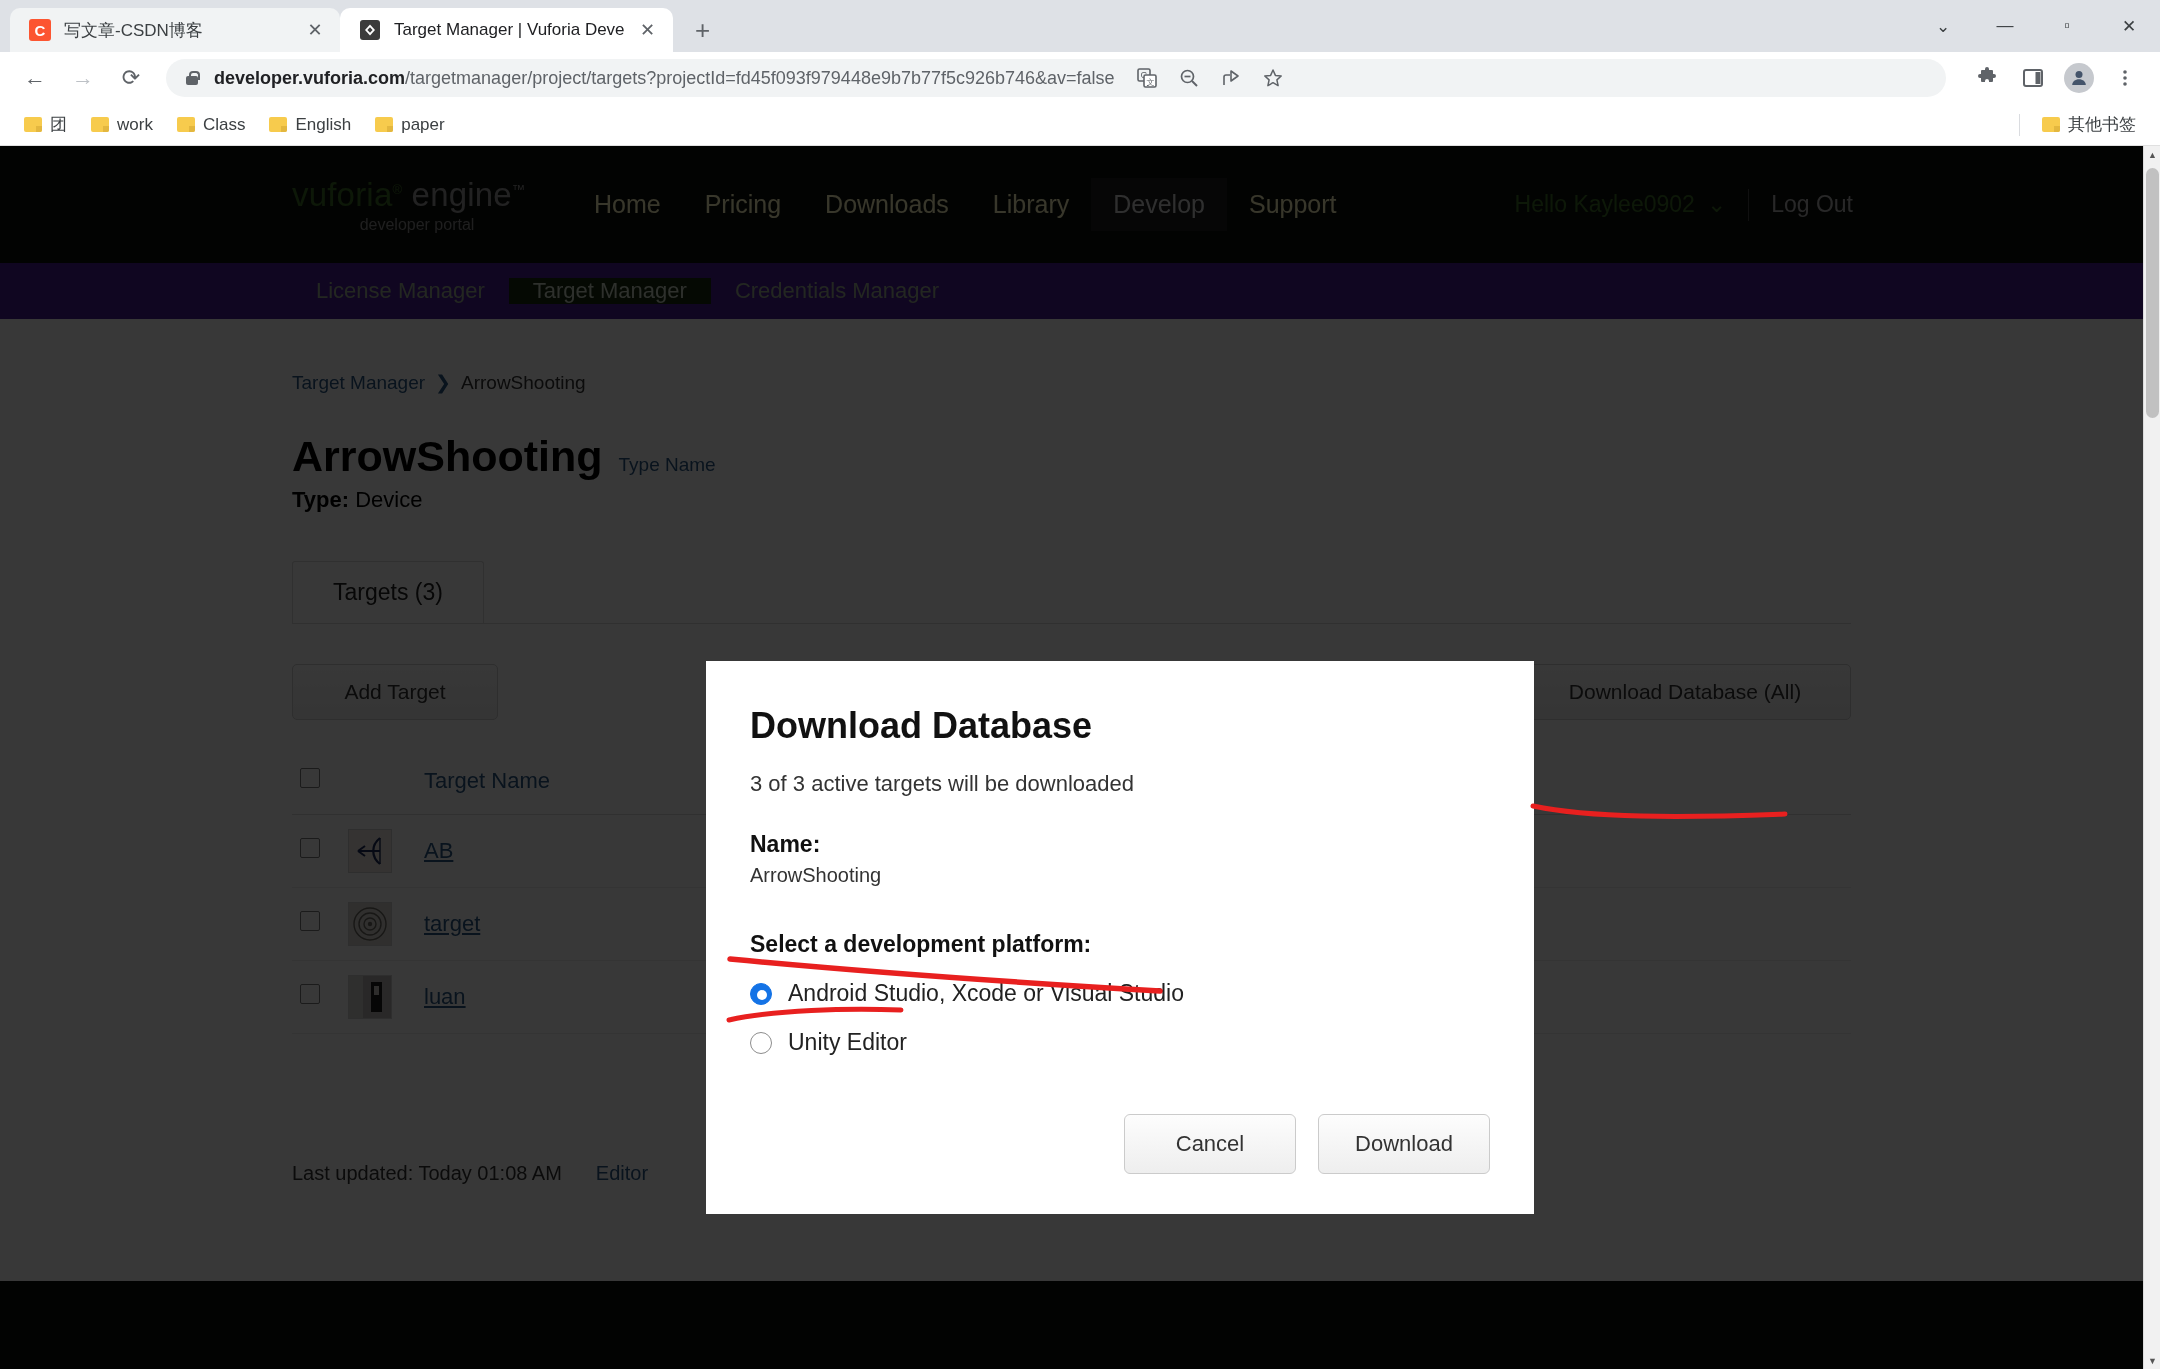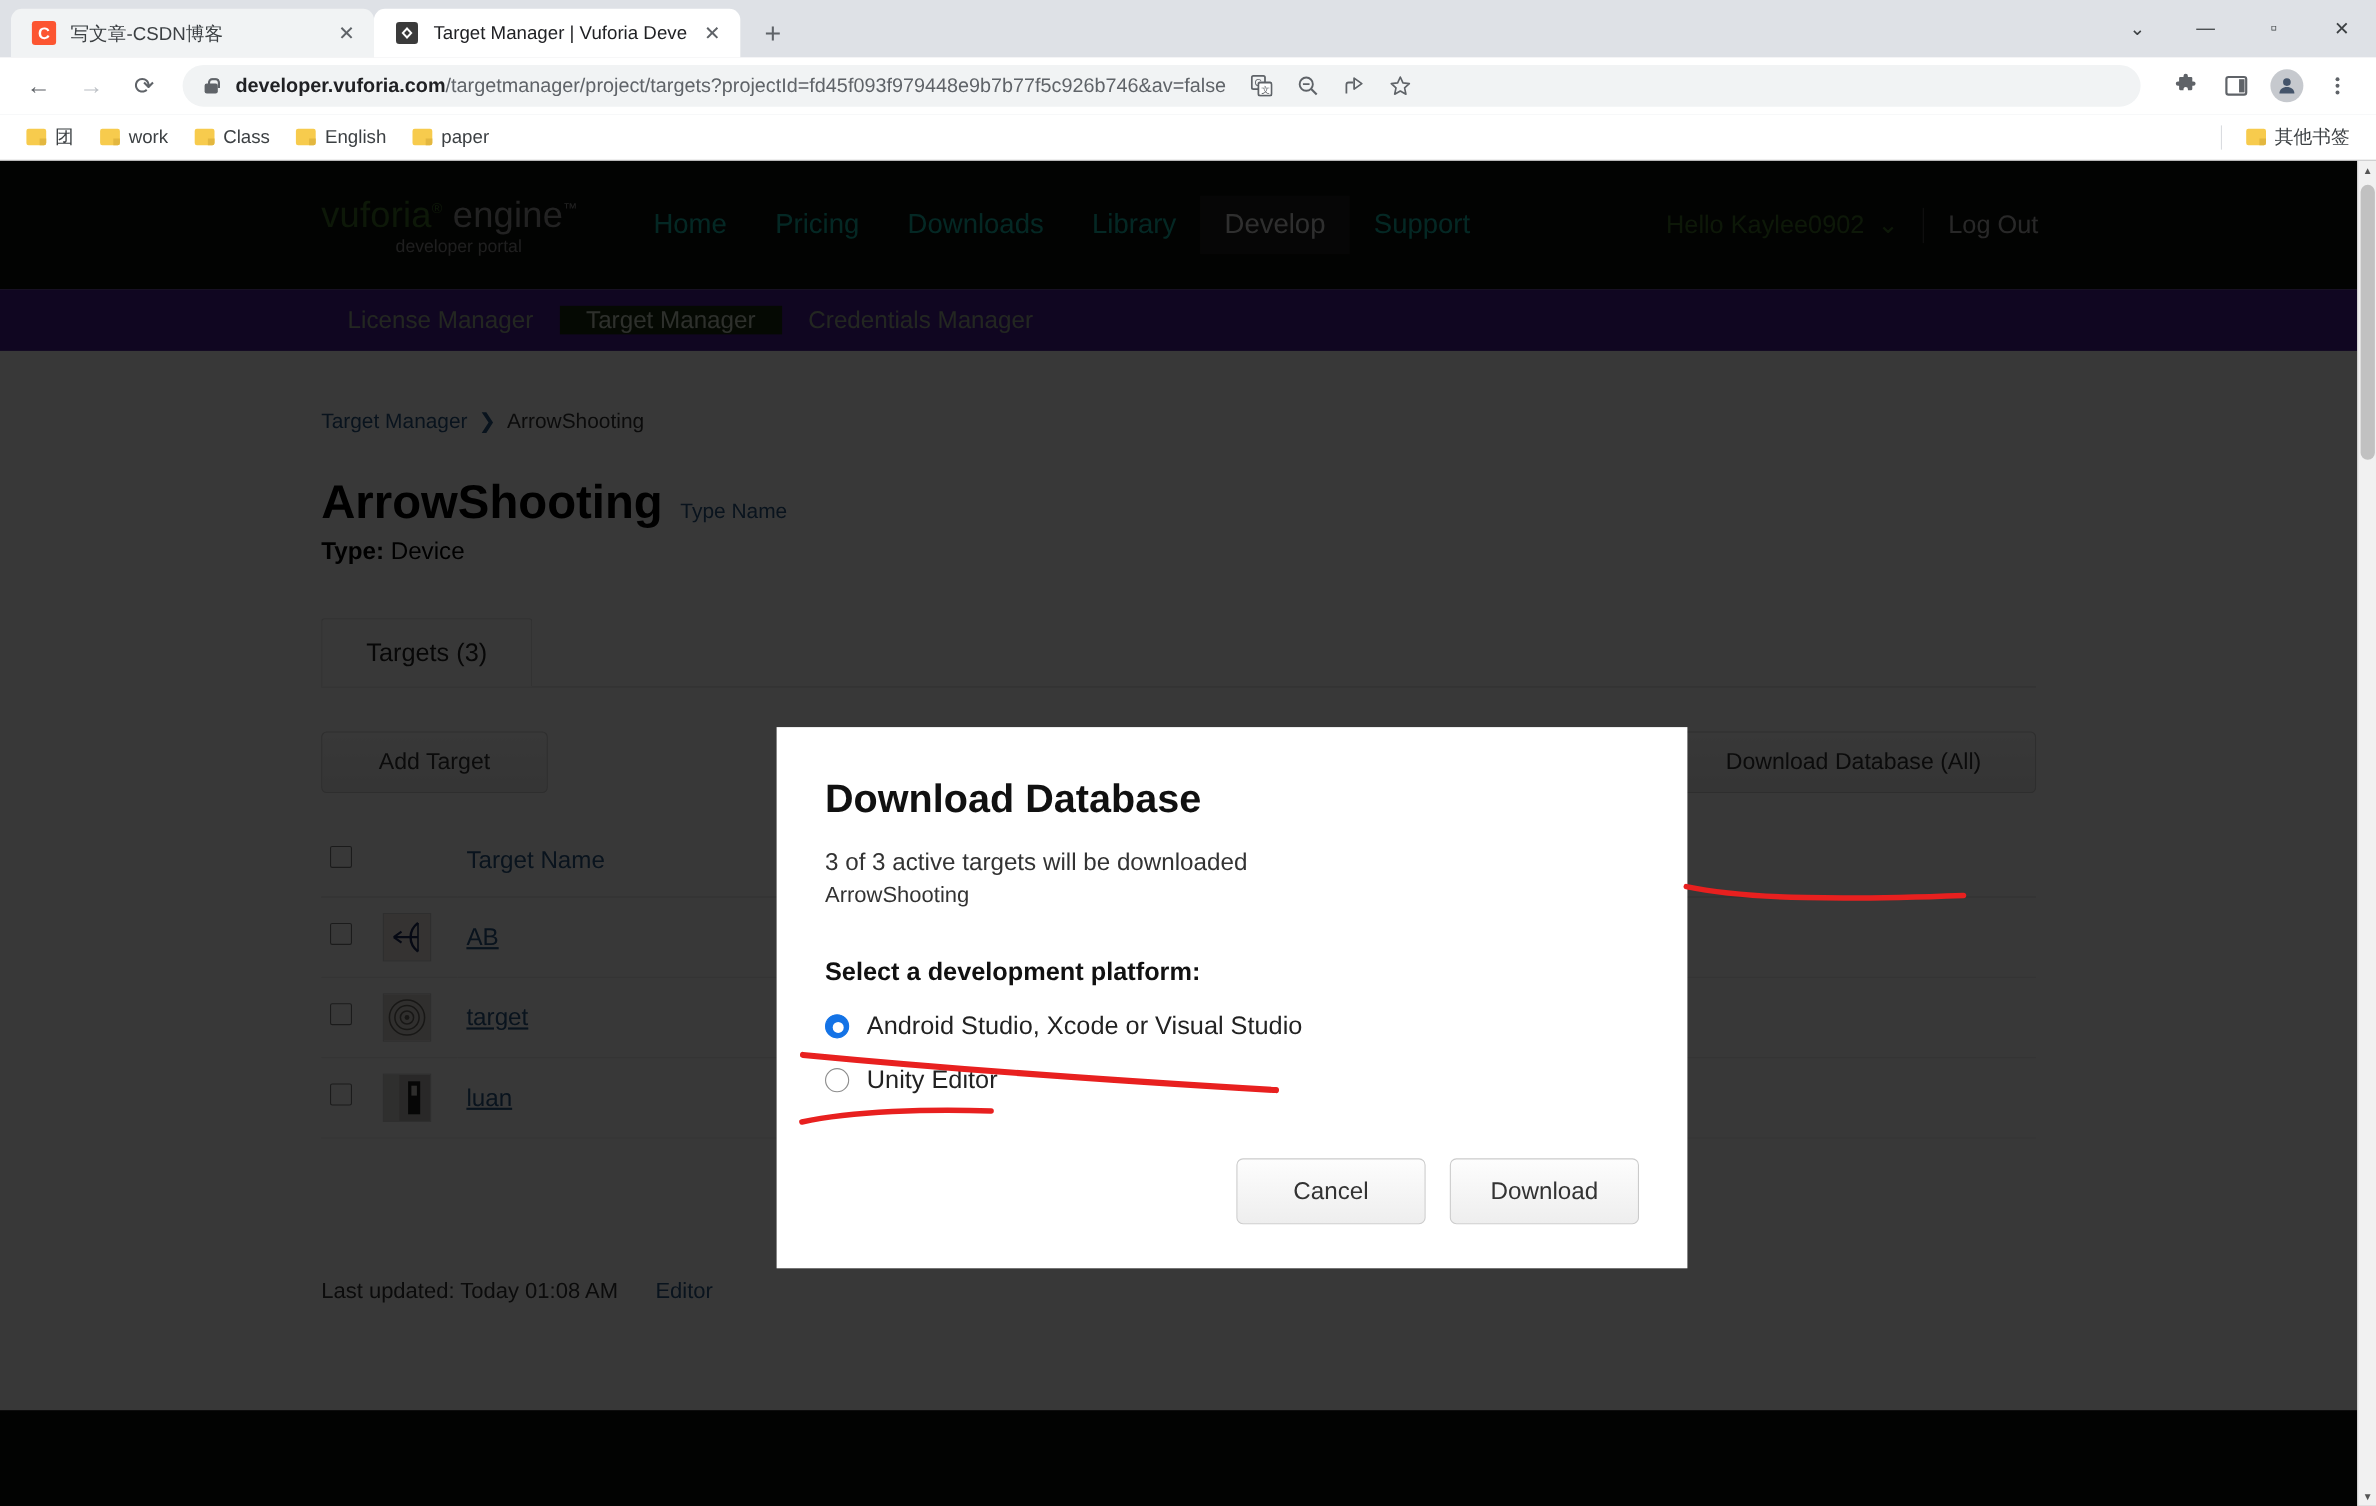--- a/index.html
+++ b/index.html
@@ -64,21 +64,21 @@
   .dimmer { position:absolute; inset:0; background:rgba(0,0,0,0.78); z-index:50; }
 
   
   .v-header { background:#0d0f0c; height:117px; display:flex; align-items:center; padding:0 0 0 292px; }
   .v-logo { display:flex; flex-direction:column; width:250px; }
   .v-logo .l1 { font-size:33px; color:#3c6e26; letter-spacing:.2px; }
   .v-logo .l1 .eng { color:#9a9a9a; }
   .v-logo .l1 sup { font-size:13px; vertical-align:super; }
   .v-logo .l2 { font-size:16px; color:#8c8c8c; text-align:center; margin-top:2px; }
   .v-nav { display:flex; align-items:center; gap:0; margin-left:30px; }
-  .v-nav a { color:#14b8a6; font-size:25px; padding:12px 22px; text-decoration:none; }
+  .v-nav a { color:#fef9c3; font-size:25px; padding:12px 22px; text-decoration:none; }
   .v-nav a.on { background:#1d1f1c; color:#d6d6d6; }
   .v-right { margin-left:auto; display:flex; align-items:center; gap:22px; padding-right:290px; }
   .v-hello { color:#3c6e26; font-size:23px; display:flex; align-items:center; gap:12px; }
   .v-sep { width:1px; height:32px; background:#4a4a4a; }
   .v-logout { color:#b7b7b7; font-size:23px; }
 
   
   .v-subnav { background:#4c1d95; height:56px; display:flex; align-items:center; padding-left:292px; }
   .v-subnav a { display:flex; align-items:center; padding:0 24px; color:#9fb295; font-size:22px; text-decoration:none; }
   .v-subnav a.on { background:#192c10; color:#cfd8c9; }
@@ -403,20 +403,21 @@
       </div>
 
       <div class="v-footer"></div>
     </div>
 
     <div class="dimmer"></div>
 
     <div class="modal">
       <div class="m-title">Download Database</div>
       <div class="m-sub">3 of 3 active targets will be downloaded</div>
+      <div class="m-name-lbl">Name:</div>
       <div class="m-name-val">ArrowShooting</div>
       <div class="m-select">Select a development platform:</div>
 
       <label class="m-opt">
         <span class="radio sel"></span>
         <span>Android Studio, Xcode or Visual Studio</span>
       </label>
       <label class="m-opt">
         <span class="radio"></span>
         <span>Unity Editor</span>

